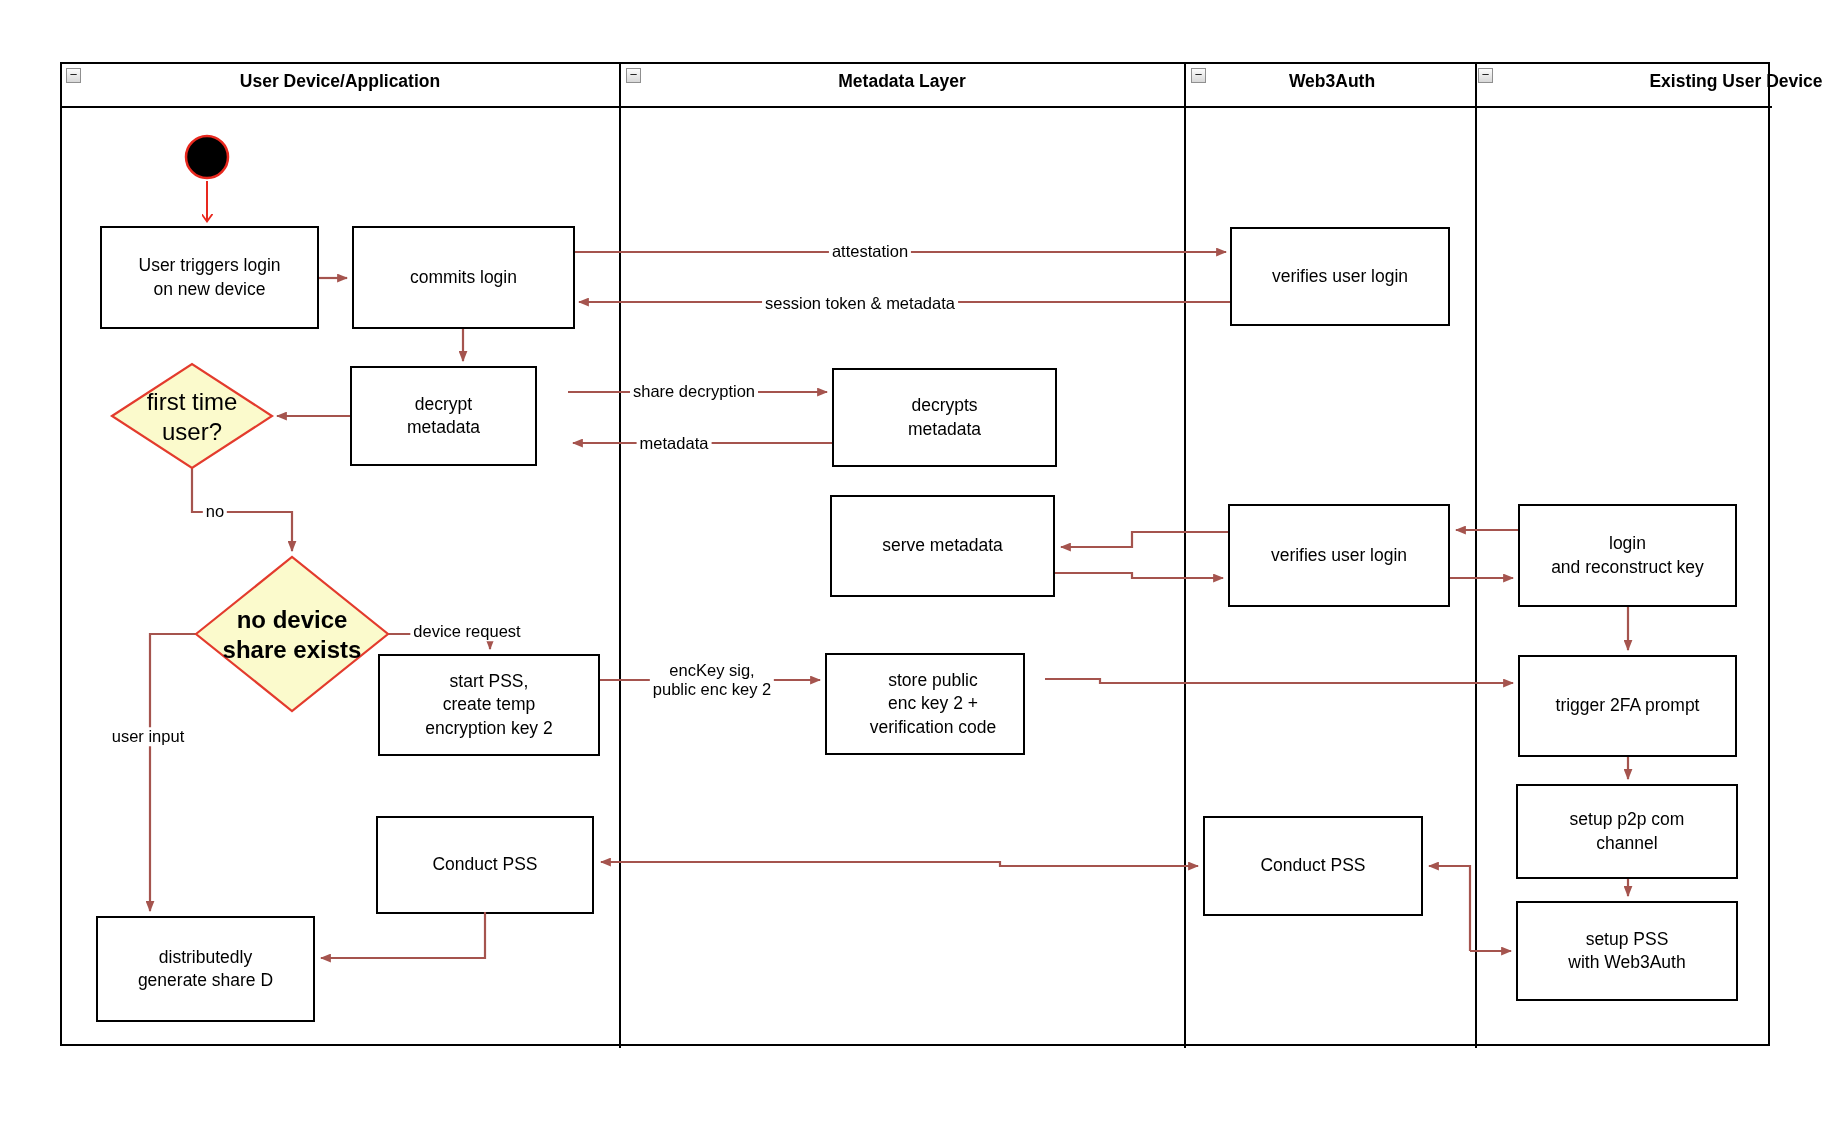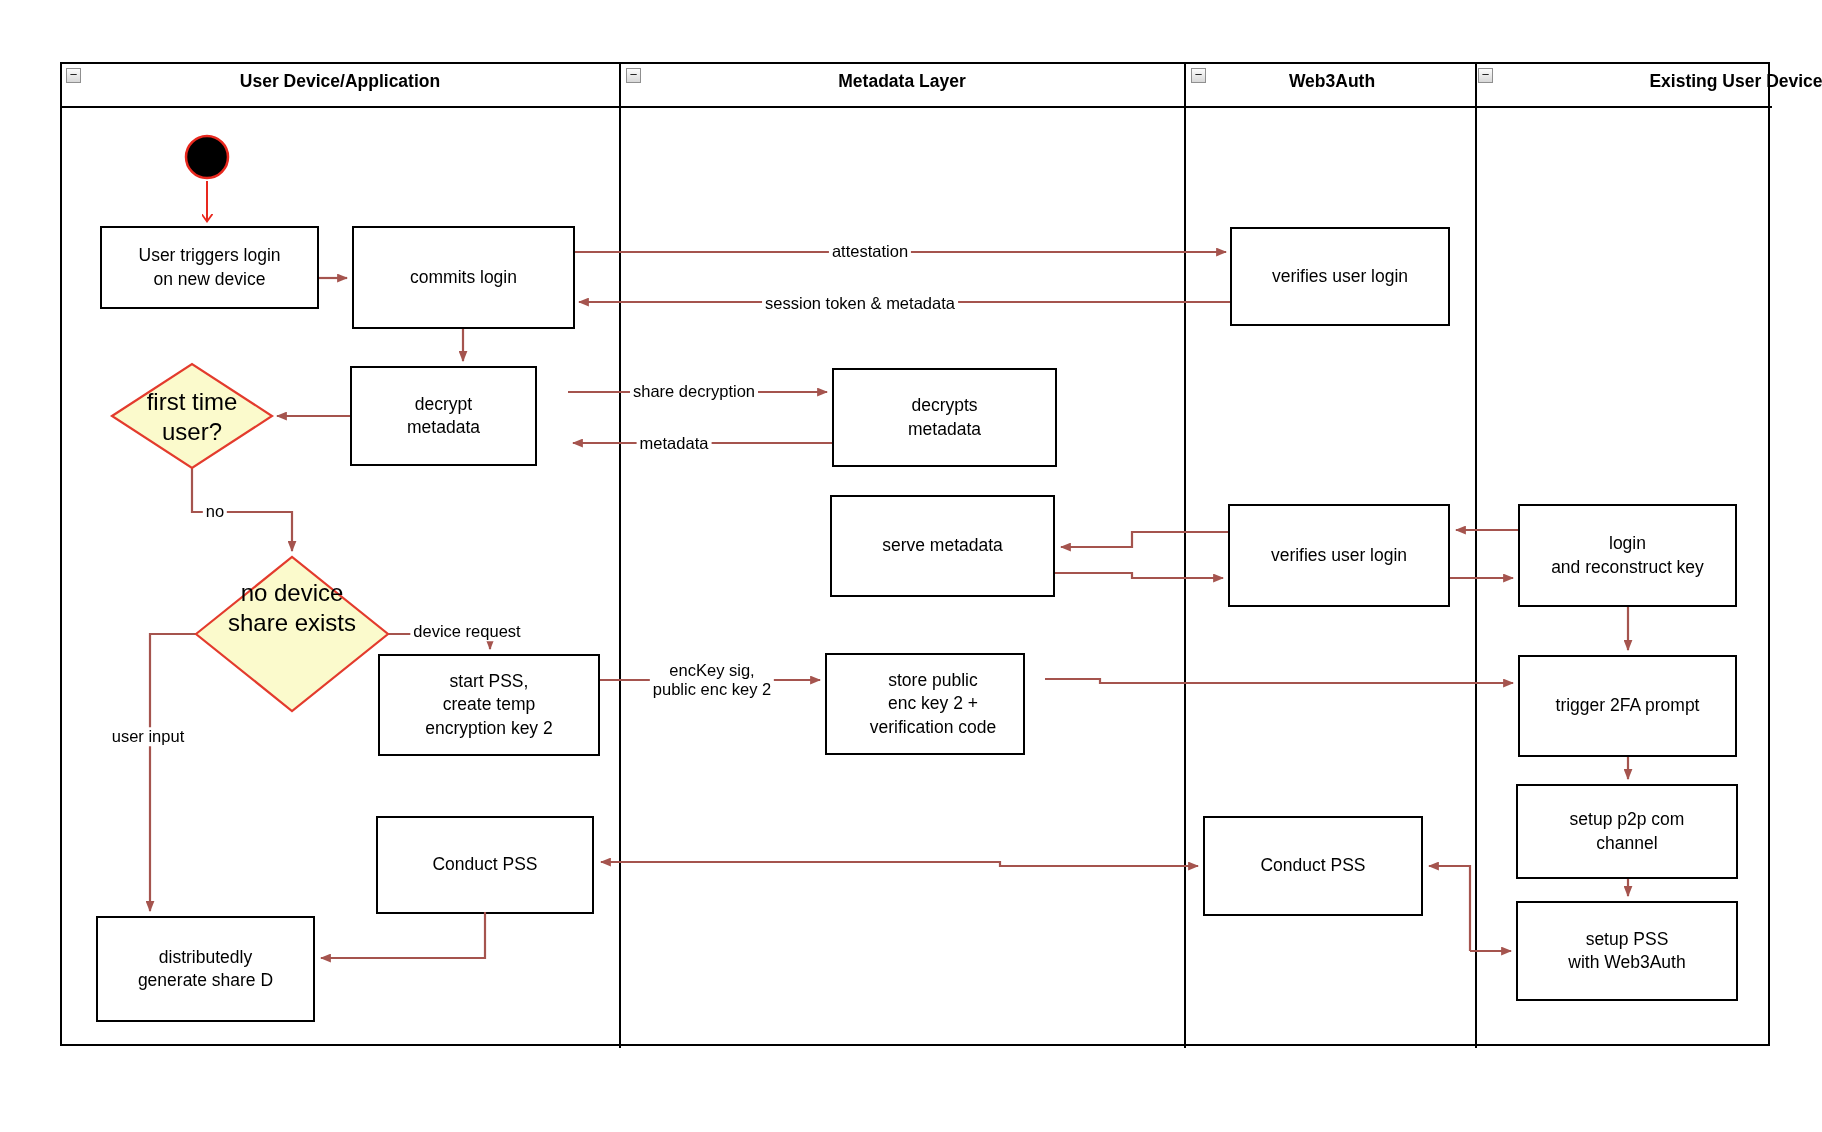--- a/index.html
+++ b/index.html
@@ -47,21 +47,21 @@
 
 <div class="collapse" style="left:66px;">−</div>
 <div class="collapse" style="left:626px;">−</div>
 <div class="collapse" style="left:1191px;">−</div>
 <div class="collapse" style="left:1478px;">−</div>
 <div class="lane-title" style="left:340px;">User Device/Application</div>
 <div class="lane-title" style="left:902px;">Metadata Layer</div>
 <div class="lane-title" style="left:1332px;">Web3Auth</div>
 <div class="lane-title" style="left:1704px;margin-left:32px;">Existing User Device</div>
 
-<div class="node" style="left:100px;top:226px;width:219px;height:83px;">User triggers login
+<div class="node" style="left:100px;top:226px;width:219px;height:103px;">User triggers login
 on new device</div>
 <div class="node" style="left:352px;top:226px;width:223px;height:103px;">commits login</div>
 <div class="node" style="left:350px;top:366px;width:187px;height:100px;">decrypt
 metadata</div>
 <div class="node" style="left:378px;top:654px;width:222px;height:102px;">start PSS,
 create temp
 encryption key 2</div>
 <div class="node" style="left:376px;top:816px;width:218px;height:98px;">Conduct PSS</div>
 <div class="node" style="left:96px;top:916px;width:219px;height:106px;">distributedly
 generate share D</div>
@@ -121,21 +121,21 @@
   <path d="M1470,951 L1511,951" class="edge" marker-end="url(#ah)"></path>
   <path d="M601,862 L1000,862 L1000,866 L1198,866" class="edge" marker-start="url(#ah)" marker-end="url(#ah)"></path>
   <path d="M485,912 L485,958 L321,958" class="edge" marker-end="url(#ah)"></path>
 
   <polygon points="112,416 192,364 272,416 192,468" class="diamond"></polygon>
   <polygon points="196,634 292,557 388,634 292,711" class="diamond"></polygon>
 </svg>
 
 <div class="dlabel" style="left:192px;top:417px;width:130px;">first time
 user?</div>
-<div class="dlabel" style="left:292px;top:608px;width:170px;">no device
+<div class="dlabel" style="left:292px;top:635px;width:170px;font-weight:bold;">no device
 share exists</div>
 
 <div class="elabel" style="left:870px;top:252px;">attestation</div>
 <div class="elabel" style="left:860px;top:304px;">session token &amp; metadata</div>
 <div class="elabel" style="left:694px;top:392px;">share decryption</div>
 <div class="elabel" style="left:674px;top:444px;">metadata</div>
 <div class="elabel" style="left:215px;top:512px;">no</div>
 <div class="elabel" style="left:467px;top:632px;">device request</div>
 <div class="elabel" style="left:712px;top:680px;">encKey sig,
 public enc key 2</div>

